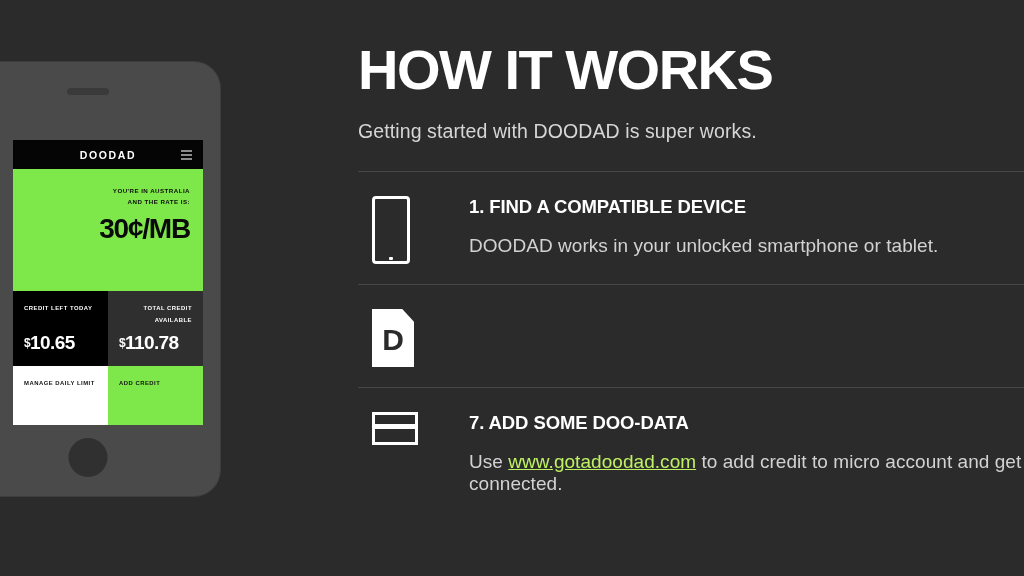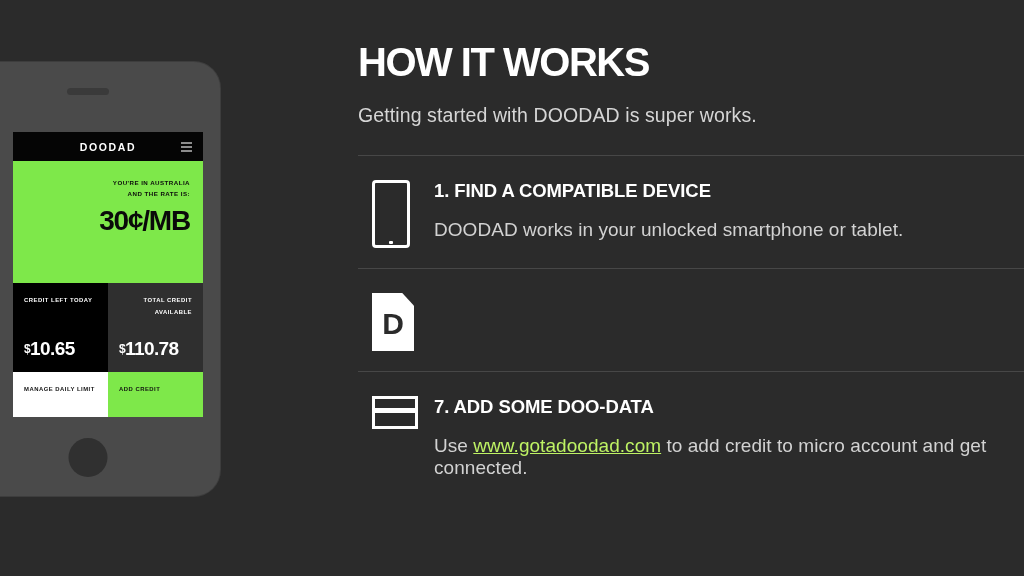--- a/index.html
+++ b/index.html
@@ -26,21 +26,21 @@
     background:#3a3a3a;
   }
   #phone-home-button{
     position:absolute; left:50%; bottom:19px;
     transform:translateX(-50%);
     width:39px; height:39px; border-radius:50%;
     background:#303030;
   }
   #phone-screen{
     position:absolute;
-    left:58px; top:70px;
+    left:58px; top:78px;
     width:190px; height:285px;
     background:#111;
     overflow:hidden;
   }
 
   
   #app-header{
     height:29px; background:#050505;
     display:flex; align-items:center; justify-content:center;
     position:relative;
@@ -69,21 +69,21 @@
     text-transform:uppercase;
   }
   #rate-value{
     color:#0a0a0a; font-weight:bold;
     font-size:28px; letter-spacing:-1.2px;
     margin-top:7px; line-height:1;
   }
 
   
   #tile-grid{ display:flex; flex-wrap:wrap; }
-  .tile{ width:50%; height:89px; padding:12px 11px; position:relative; }
+  .tile{ width:50%; height:75px; padding:12px 11px; position:relative; }
   .tile.row2{ height:71px; }
   .tile-label{
     font-size:5.9px; font-weight:bold; letter-spacing:.5px;
     line-height:1.95; text-transform:uppercase;
   }
   .tile-value{
     position:absolute; left:11px; bottom:12px;
     font-size:19px; font-weight:bold; letter-spacing:-.6px;
   }
   .tile-value .cur{ font-size:12px; vertical-align:2px; }
@@ -96,32 +96,32 @@
   #tile-add-credit{ background:#7ee84a; }
   #tile-add-credit .tile-label{ color:#111; }
 
   
   #content{
     position:absolute; left:358px; top:0;
     width:666px; height:576px;
   }
   #page-title{
     color:#fff; font-weight:bold;
-    font-size:40px; letter-spacing:-1.5px;
+    font-size:56px; letter-spacing:-1.5px;
     margin-top:42px; line-height:1;
   }
   #page-subtitle{
     color:#d6d6d6; font-size:19.5px;
     margin-top:22px; letter-spacing:.1px;
   }
   #steps{ margin-top:28px; }
   .divider{ height:1px; background:#474747; }
   .step{
     display:flex; align-items:flex-start;
-    padding:22px 0 20px 14px; min-height:98px;
+    padding:22px 0 20px 14px; min-height:98px;gap:35px;
   }
   .step-icon{
     width:62px; flex:0 0 62px;
     display:flex; align-items:center; justify-content:flex-start;
     padding-top:2px;
   }
   .step-text{ padding-top:2px; }
   .step-title{
     color:#fff; font-weight:bold; font-size:18.5px;
     letter-spacing:-.1px;

